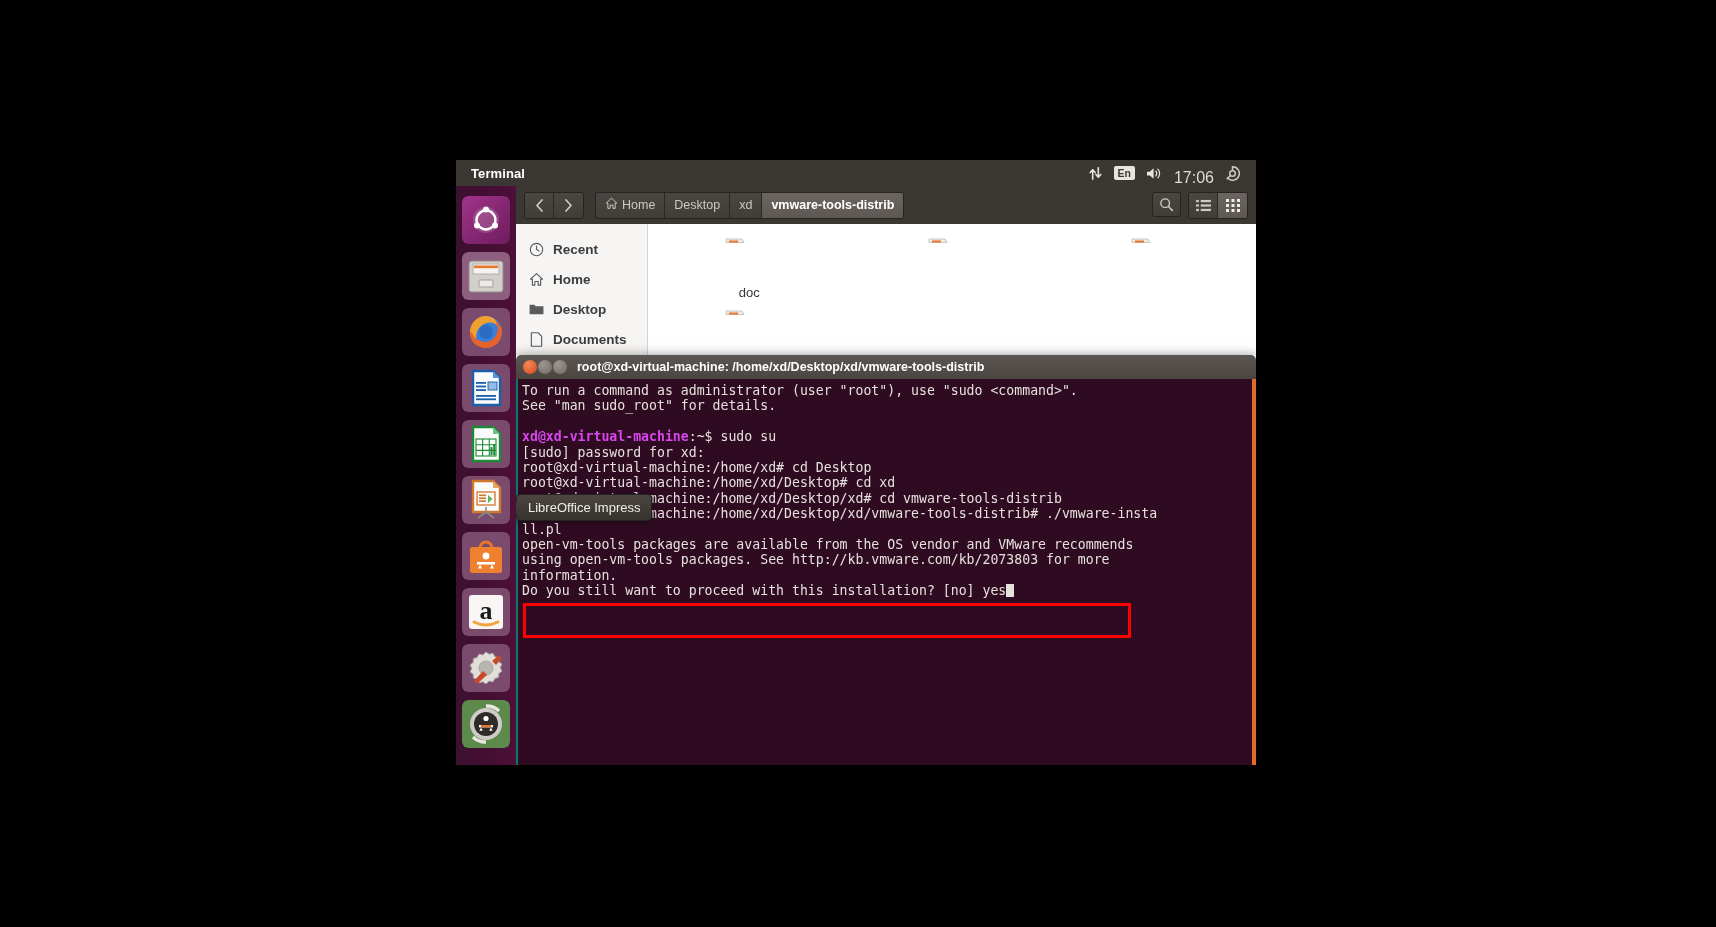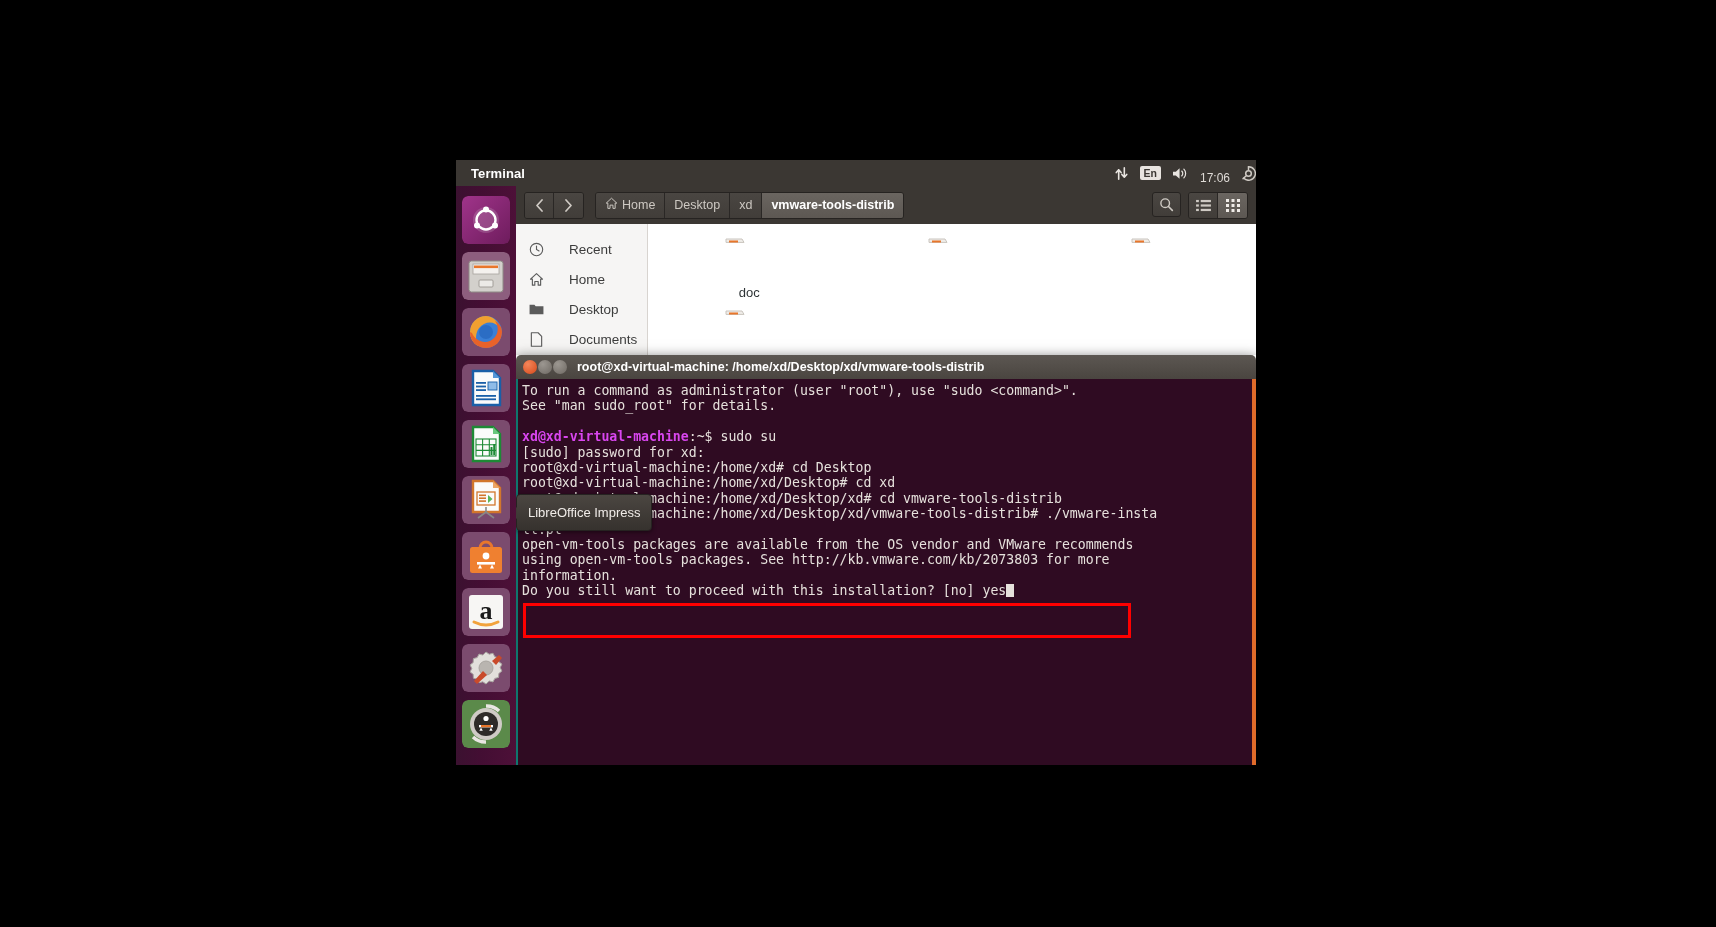--- a/index.html
+++ b/index.html
@@ -27,24 +27,24 @@
     display:flex; align-items:center;
     z-index:40;
     justify-content:center;
   }
   #top-panel .app-title {
     color:#fff; font-size:13px; font-weight:bold;
     margin-left:15px; letter-spacing:.1px;
   }
   #tray {
     margin-left:auto; display:flex; align-items:center;
-    gap:11px; padding-right:0;
+    gap:11px; padding-right:16px;
   }
   #tray .tray-item { display:flex; align-items:center; color:#e8e4e0; }
-  #tray .clock { color:#dfdbd7; font-size:12px;margin-top:9px; }
+  #tray .clock { color:#dfdbd7; font-size:16px;margin-top:9px; }
   .kbd-badge {
     background:#e8e4e0; color:#3b3733;
     font-size:10.5px; font-weight:bold;
     padding:1px 4px; border-radius:2px; line-height:1.15;
   }
 
   
   #launcher {
     position:absolute; left:456px; top:186px;
     width:60px; height:579px;
@@ -125,22 +125,22 @@
   .viewgrp .tool-btn.active { background:linear-gradient(to bottom,#6a6560,#5d5853); }
 
   #nau-body { display:flex; height:541px; }
   #nau-places {
     width:132px; background:#f6f5f4;
     border-right:1px solid #d8d4d0;
     padding-top:10px;
   }
   .place {
     height:30px; display:flex; align-items:center;
-    gap:25px; padding-left:12px;
-    font-size:13.5px; color:#3c3c3c;
+    gap:9px; padding-left:12px;
+    font-size:13.5px; color:#3c3c3c;font-weight:bold;
   }
   .place .pi { width:16px; display:flex; justify-content:center; color:#5b5b5b; }
   #nau-files {
     flex:1; background:#fff;
     padding:12px 0 0 0;
     display:flex; flex-wrap:wrap;
     align-content:flex-start;
   }
   .fitem { width:33.33%; text-align:center; margin-bottom:8px; }
   .fname { font-size:13px; color:#2e3436; margin-top:3px; }
@@ -202,21 +202,21 @@
     width:608px; height:35px;
     border:3px solid #f00;
     z-index:30;
     pointer-events:none;
   }
 
   
   #lo-tooltip {
     position:absolute;
     left:516px; top:494px;
-    height:37px;
+    height:27px;
     background:linear-gradient(to bottom,#4b4641,#36322e);
     border:1px solid #262321;
     border-radius:4px;
     color:#f0ece8; font-size:13px;
     display:flex; align-items:center;
     padding:0 11px;
     z-index:32;
     box-shadow:0 1px 4px rgba(0,0,0,.5);
   }
   #lo-tooltip::before {

